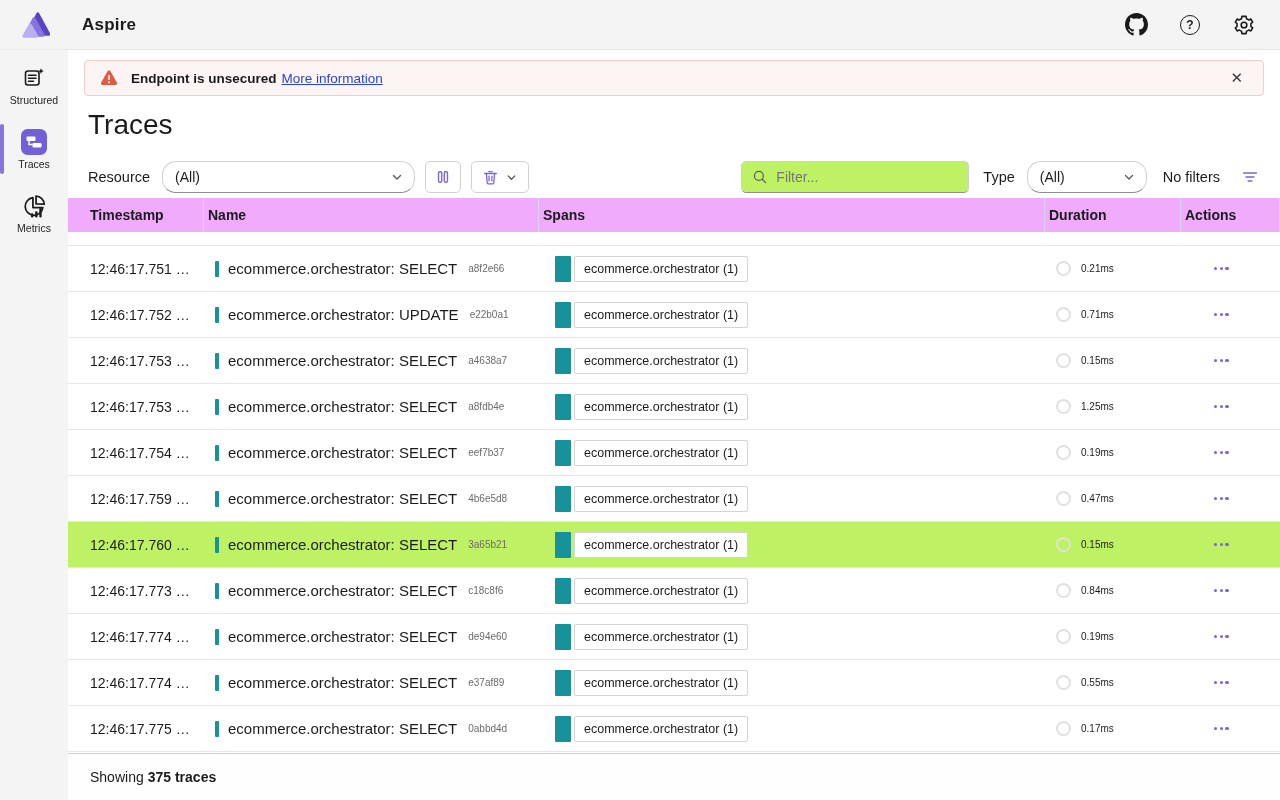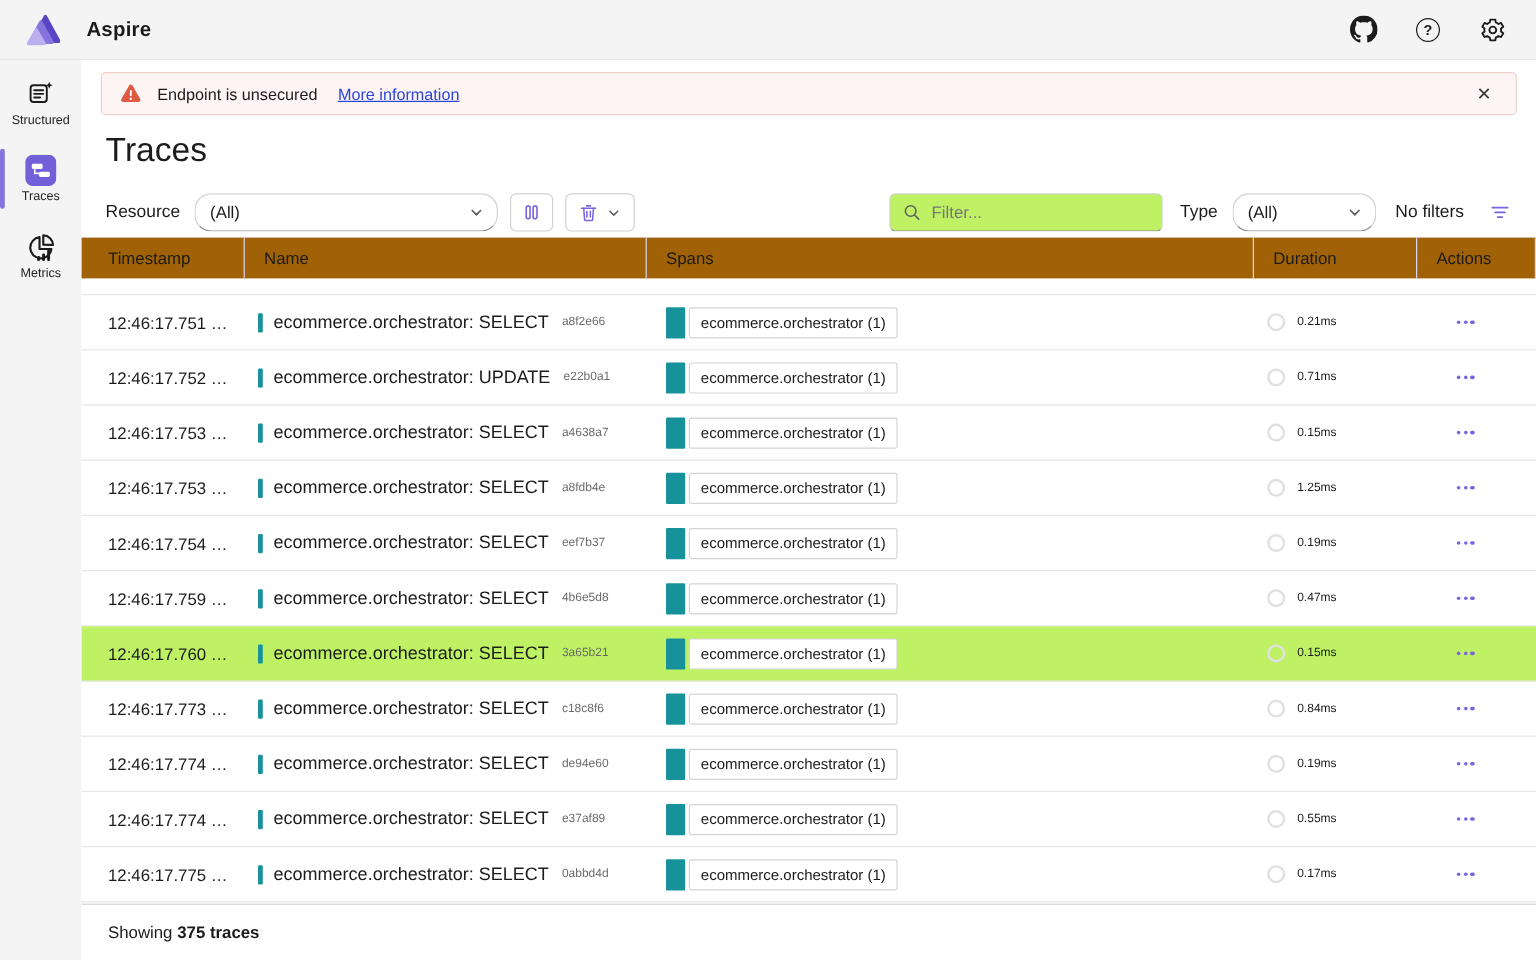--- a/index.html
+++ b/index.html
@@ -14,40 +14,40 @@
     --link:#2b44d8;
   }
   *{box-sizing:border-box;margin:0;padding:0}
   html,body{width:1280px;height:800px;overflow:hidden}
   body{font-family:"Liberation Sans","DejaVu Sans",sans-serif;color:var(--text);background:#fff;font-size:14px}
   .app{width:1280px;height:800px;display:flex;flex-direction:column}
 
   
   .topbar{height:50px;background:var(--bg-chrome);display:flex;align-items:center;padding:0 24px 0 20px;flex:0 0 auto;border-bottom:1px solid #e7e7e7}
   .logo{width:30px;height:30px;flex:0 0 auto}
-  .brand{font-size:17px;font-weight:700;margin-left:22px;letter-spacing:.2px}
+  .brand{font-size:17px;font-weight:700;margin-left:32px;letter-spacing:.2px}
   .topbar-right{margin-left:auto;display:flex;align-items:center;gap:30px}
   .top-icon{width:24px;height:24px;display:flex;align-items:center;justify-content:center;cursor:pointer}
   .help-circle{width:20px;height:20px;border:1.8px solid #1b1b1b;border-radius:50%;display:flex;align-items:center;justify-content:center;font-size:12px;font-weight:700}
 
   
   .body{flex:1;display:flex;min-height:0}
   .sidebar{width:68px;background:var(--bg-chrome);flex:0 0 auto;padding-top:8px;display:flex;flex-direction:column;align-items:flex-end}
   .nav-item{position:relative;width:68px;padding:7px 0 6px;display:flex;flex-direction:column;align-items:center;gap:3px;cursor:pointer;margin-bottom:10px}
   .nav-item .nav-label{font-size:10.5px;color:#242424}
   .nav-item.selected::before{content:"";position:absolute;left:0;top:2px;bottom:2px;width:4px;border-radius:2px;background:#8673dc}
   .nav-glyph{width:26px;height:26px;display:flex;align-items:center;justify-content:center}
 
   .main{flex:1;background:#fff;display:flex;flex-direction:column;min-width:0}
 
   
   .banner{margin:10px 16px 0;height:36px;background:#fdf4f4;border:1px solid #f0cfca;border-radius:4px;display:flex;align-items:center;padding:0 14px;font-size:13.5px}
   .banner .w-icon{width:20px;height:20px;margin-right:12px;flex:0 0 auto}
-  .banner .b-title{font-weight:400;margin-right:5px}
-  .banner .b-link{color:var(--link);text-decoration:underline;margin-left:12px;cursor:pointer}
+  .banner .b-title{font-weight:700;margin-right:5px}
+  .banner .b-link{color:var(--link);text-decoration:underline;margin-left:0;cursor:pointer}
   .banner .b-close{margin-left:auto;font-size:15px;color:#3a3a3a;cursor:pointer;padding:2px 6px}
 
   
   .page-title{margin:8px 0 0;padding:0 20px;font-size:28px;font-weight:500;line-height:42px}
 
   
   .toolbar{margin-top:14px;padding:0 16px 0 20px;height:34px;display:flex;align-items:center}
   .tb-label{font-size:14.5px;margin-right:12px}
   .select{height:32px;background:#fff;border:1px solid #d1d1d1;border-bottom-color:#8f8f8f;border-radius:14px;display:flex;align-items:center;padding:0 10px 0 12px;font-size:14px;cursor:pointer}
   .select .chev{margin-left:auto}
@@ -58,22 +58,22 @@
   .btn-clear{width:58px;gap:6px}
   .spacer{flex:1}
   .search-box{width:228px;height:32px;background:#bef264;border:1px solid #d1d1d1;border-bottom-color:#8f8f8f;border-radius:5px;display:flex;align-items:center;padding:0 10px;margin-right:14px}
   .search-box input{border:none;outline:none;flex:1;font-size:14px;margin-left:8px;font-family:inherit;color:var(--text);background:transparent}
   .search-box input::placeholder{color:#767676}
   .no-filters{font-size:14.5px;margin:0 16px 0 16px}
   .filter-icon-btn{width:28px;height:28px;display:flex;align-items:center;justify-content:center;cursor:pointer}
 
   
   .table{margin-top:4px;display:flex;flex-direction:column;flex:1;min-height:0}
-  .thead{height:34px;background:#a16207;display:grid;grid-template-columns:135px 335px 1fr 136px 100px;align-items:center;font-weight:400;font-size:14px}
-  .th{padding-left:16px;height:100%;display:flex;align-items:center;border-left:1px solid var(--header-divider)}
+  .thead{height:34px;background:#f0abfc;display:grid;grid-template-columns:135px 335px 1fr 136px 100px;align-items:center;font-weight:700;font-size:14px}
+  .th{padding-left:4px;height:100%;display:flex;align-items:center;border-left:1px solid var(--header-divider)}
   .th:first-child{border-left:none;padding-left:22px}
   .th:last-child{border-right:1px solid var(--header-divider)}
   .partial-row{height:14px;border-bottom:1px solid var(--row-border)}
   .trow{height:46px;display:grid;grid-template-columns:135px 335px 1fr 136px 100px;align-items:center;border-bottom:1px solid var(--row-border);cursor:pointer}
   .trow.hover{background:#bef264}
   .cell{padding-left:12px;display:flex;align-items:center;min-width:0}
   .c-time{padding-left:22px;font-size:14px;white-space:nowrap}
   .teal-bar{width:4px;height:16px;background:var(--teal);border-radius:1px;margin-right:9px;flex:0 0 auto}
   .trace-name{font-size:15px;white-space:nowrap}
   .trace-id{font-size:10px;color:var(--muted);margin-left:11px;white-space:nowrap}

